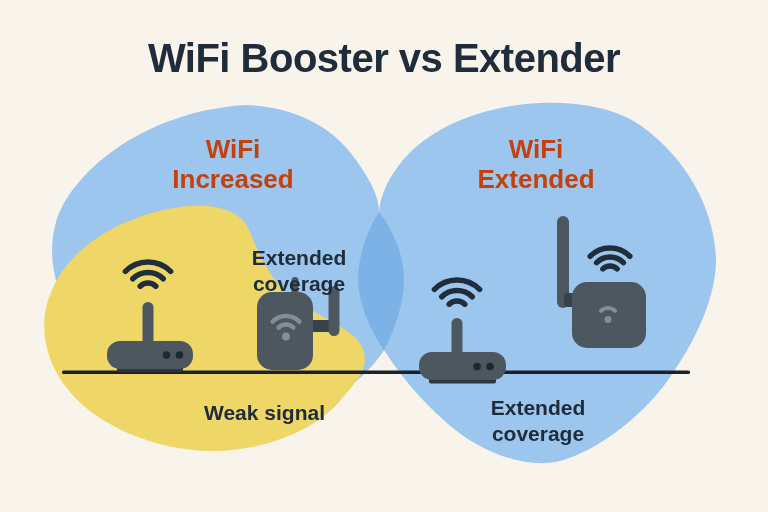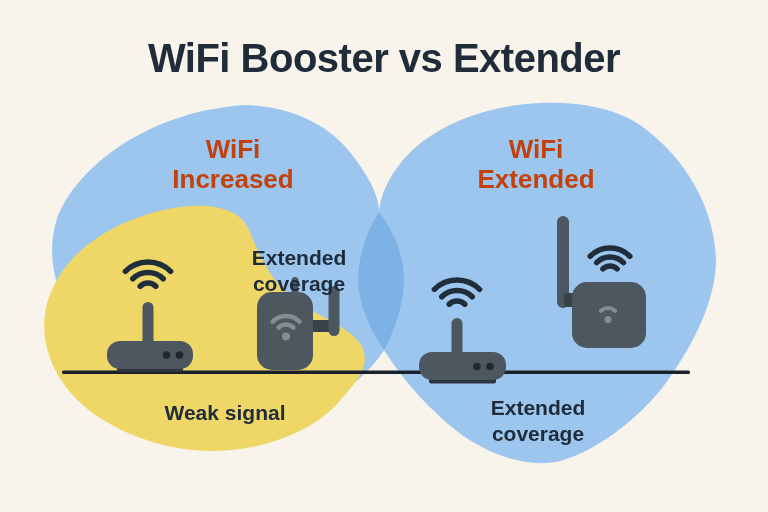--- a/index.html
+++ b/index.html
@@ -20,21 +20,21 @@
   }
   .zone-label span { display:block; }
   #label-extender { left:123px; top:134px; }
   #label-booster  { left:426px; top:134px; }
   .note {
     position:absolute; text-align:center; font-size:21px;
     font-weight:700; color:#202c3a; line-height:26px;
   }
   .note span { display:block; }
   #note-extended  { left:214px; top:225px; width:170px;margin-top:20px; }
-  #note-weak      { left:125px; top:400px; width:200px; }
+  #note-weak      { left:125px; top:400px; width:200px;text-align:right; }
   #note-increased { left:458px; top:395px; width:160px; }
 
   .blob       { fill:#9cc6ee; }
   .lens       { fill:#7db2e6; }
   .yellow     { fill:#efd767; }
   .ground     { fill:#1a212a; }
   .dev        { fill:#4d5760; }
   .dev-dark   { fill:#39424b; }
   .dev-base   { fill:#2e353c; }
   .dot        { fill:#20272e; }

